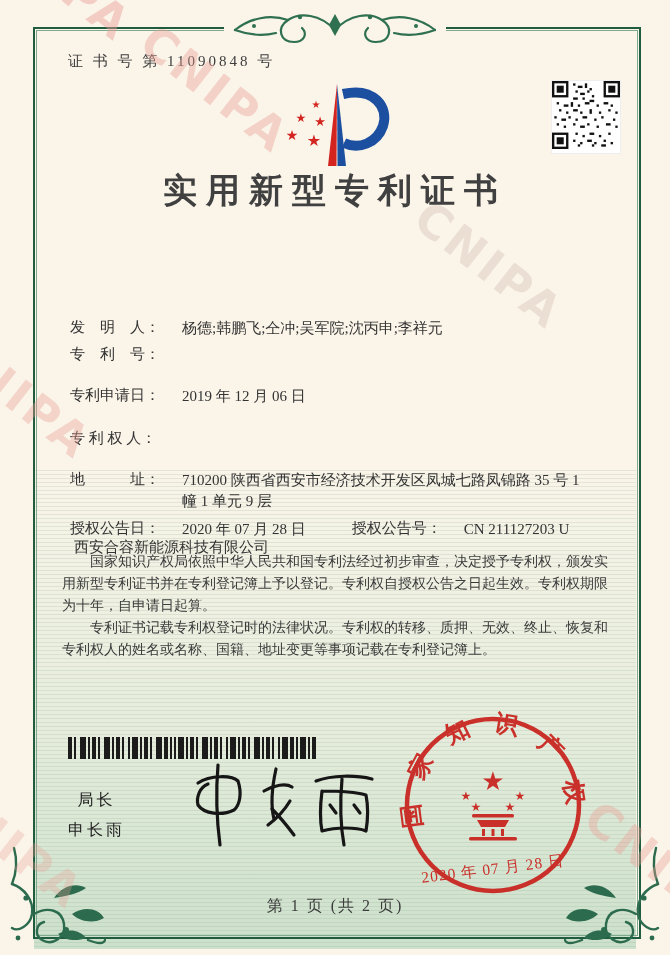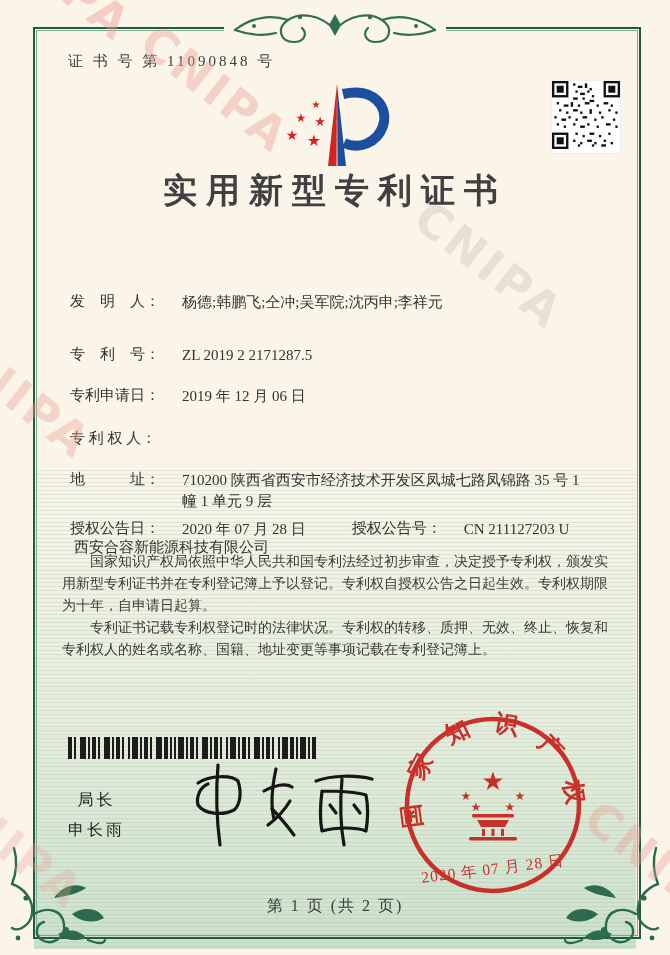--- a/index.html
+++ b/index.html
@@ -39,21 +39,21 @@
 
   .logo{position:absolute;left:270px;top:80px;}
   .qr{position:absolute;left:551px;top:80px;border:1px solid #eee;background:#fff;}
 
   .title{position:absolute;left:0;right:0;top:168px;text-align:center;
          font-size:34px;font-weight:bold;letter-spacing:9px;color:#404040;}
 
   .field{position:absolute;left:70px;font-size:15px;display:flex;color:#333;}
   .field .lbl{flex:0 0 108px;white-space:nowrap;}
   .field .val{margin-left:4px;max-width:420px;line-height:21px;}
-  .f1{top:252px;} .f2{top:292px;} .f3{top:345px;} .f4{top:386px;} .f5{top:429px;flex-direction:column;}
+  .f1{top:252px;} .f2{top:318px;} .f3{top:345px;} .f4{top:386px;} .f5{top:429px;flex-direction:column;}
   .f6{top:470px;justify-content:space-between;} .f7{top:519px;}
   .f7 .pair2{margin-left:46px;display:flex;}
 
   .paras{position:absolute;left:62px;top:551px;width:548px;font-size:14px;
          line-height:22px;color:#3a3a3a;font-family:Liberation Mono, monospace;}
   .paras p{margin:0;text-indent:2em;}
 
   .barcode{position:absolute;left:68px;top:737px;}
 
   .official{position:absolute;left:68px;top:790px;font-size:16px;letter-spacing:3px;color:#222;}
@@ -237,21 +237,20 @@
     </div>
 
     <div class="title">实用新型专利证书</div>
 
     <div class="field f2">
       <span class="lbl">发　明　人：</span>
       <span class="val">杨德;韩鹏飞;仝冲;吴军院;沈丙申;李祥元</span>
     </div>
     <div class="field f3">
       <span class="lbl">专　利　号：</span>
-      <span class="val">ZL 2019 2 2171287.5</span>
     </div>
     <div class="field f4">
       <span class="lbl">专利申请日：</span>
       <span class="val">2019 年 12 月 06 日</span>
     </div>
     <div class="field f5">
       <span class="lbl">专 利 权 人：</span>
       <span class="val">西安合容新能源科技有限公司</span>
     </div>
     <div class="field f6">

